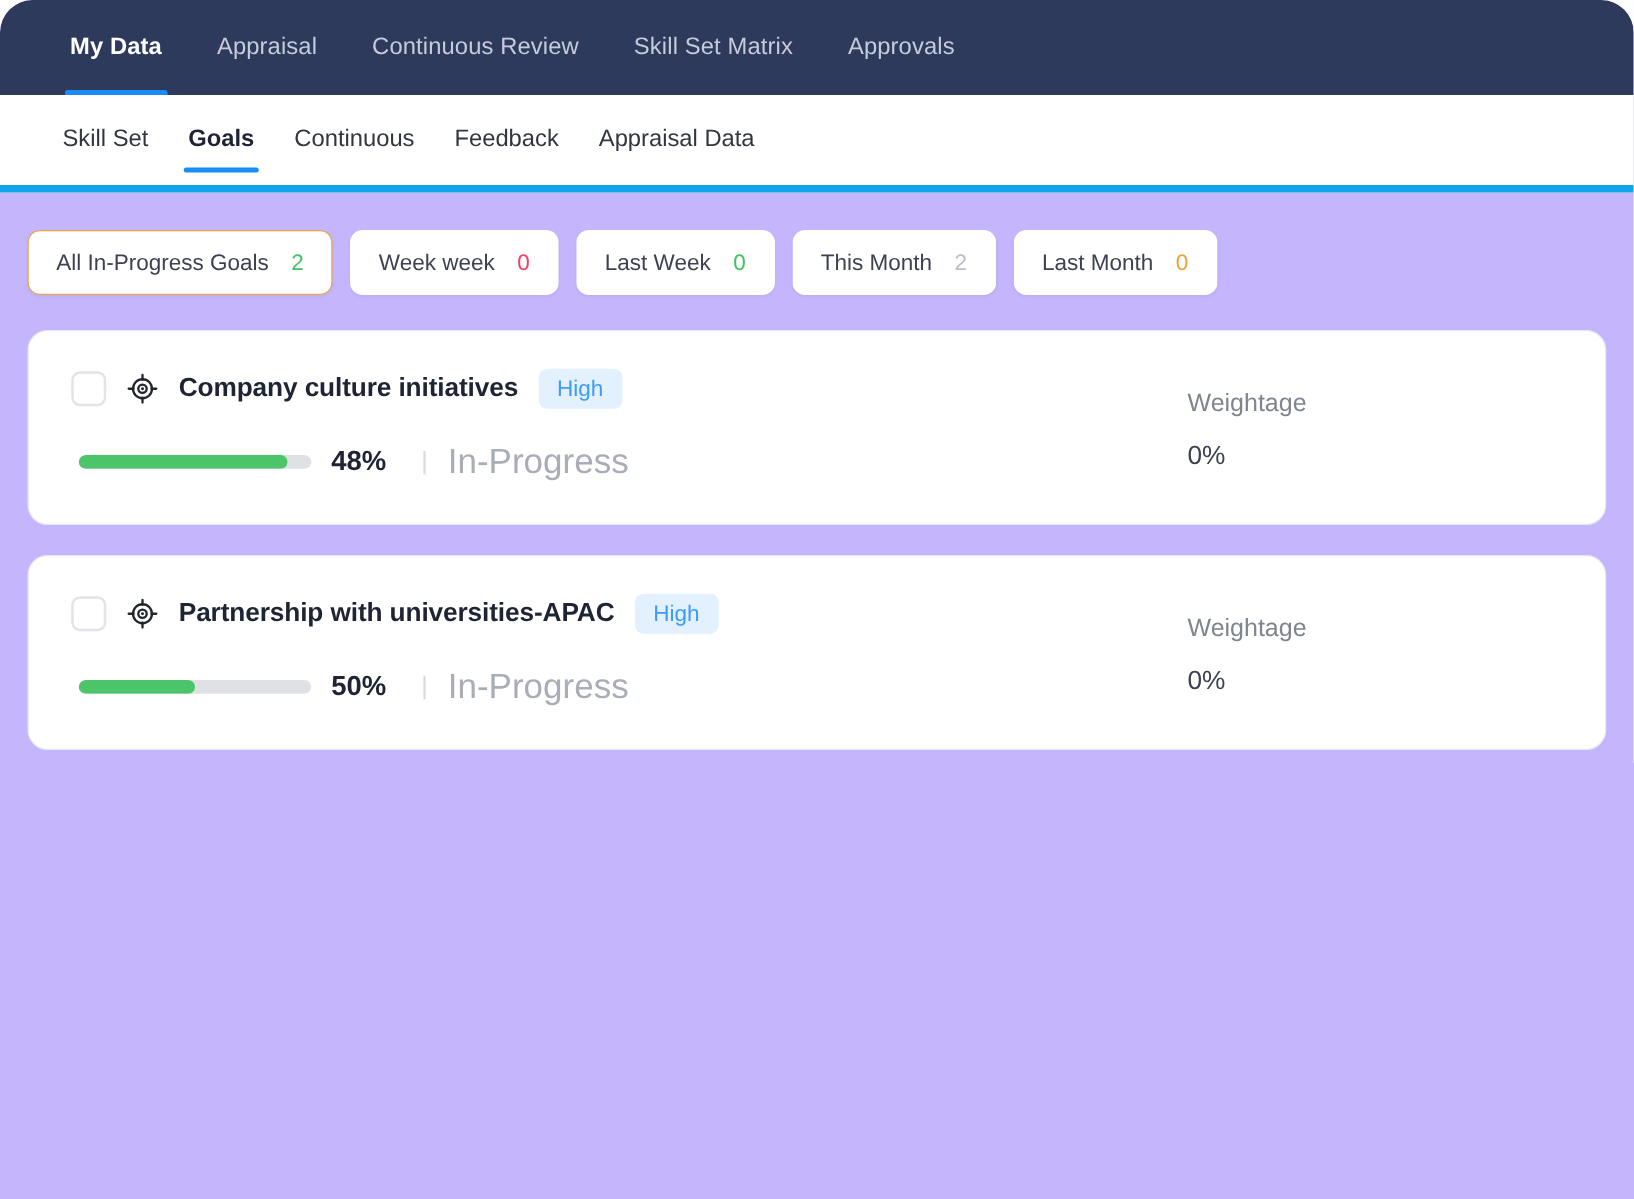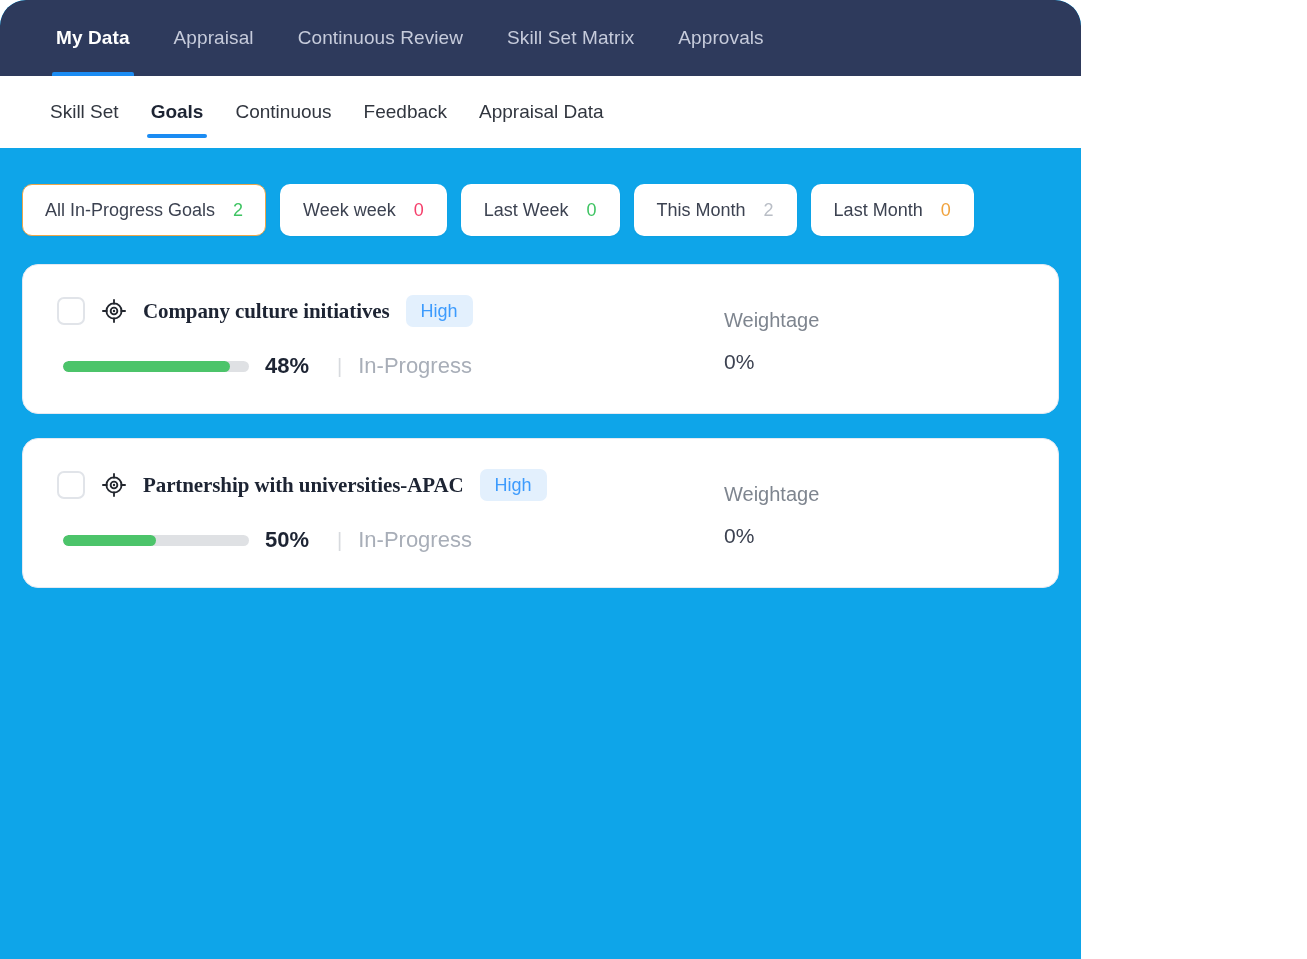--- a/index.html
+++ b/index.html
@@ -7,23 +7,23 @@
   html, body {
     width: 1307px;
     height: 959px;
     background: #ffffff;
     font-family: "Liberation Sans", sans-serif;
     -webkit-font-smoothing: antialiased;
   }
 
   .app-window {
     position: relative;
-    width: 1081px;
+    width: 1307px;
     height: 959px;
-    background: #0ea5e9;
+    background: #c4b5fd;
     border-top-left-radius: 26px;
     border-top-right-radius: 26px;
     overflow: hidden;
   }
 
   
   .primary-nav {
     height: 76px;
     background: #2e3a5c;
     display: flex;
@@ -145,21 +145,20 @@
     flex: 0 0 auto;
     cursor: pointer;
   }
   .target-icon { flex: 0 0 auto; display: block; }
   .goal-title {
     font-size: 21px;
     font-weight: 700;
     color: #1d2433;
     letter-spacing: -0.1px;
     white-space: nowrap;
-    font-family: Liberation Serif, serif;
   }
   .priority-badge {
     background: #e3f0fd;
     color: #3d9bfd;
     font-size: 18px;
     border-radius: 7px;
     padding: 7px 15px;
     line-height: 1;
     white-space: nowrap;
   }
@@ -183,21 +182,21 @@
     background: #4cc46a;
     border-radius: 6px;
   }
   .progress-pct {
     font-size: 22px;
     font-weight: 700;
     color: #1d2433;
     min-width: 56px;
   }
   .progress-sep { color: #d7dade; font-size: 20px; }
-  .progress-status { font-size: 22px; color: #a8aeb8; }
+  .progress-status { font-size: 28px; color: #a8aeb8; }
 
   .goal-side {
     flex: 0 0 300px;
     display: flex;
     flex-direction: column;
     align-items: flex-start;
     justify-content: center;
     gap: 18px;
     padding-top: 8px;
   }

